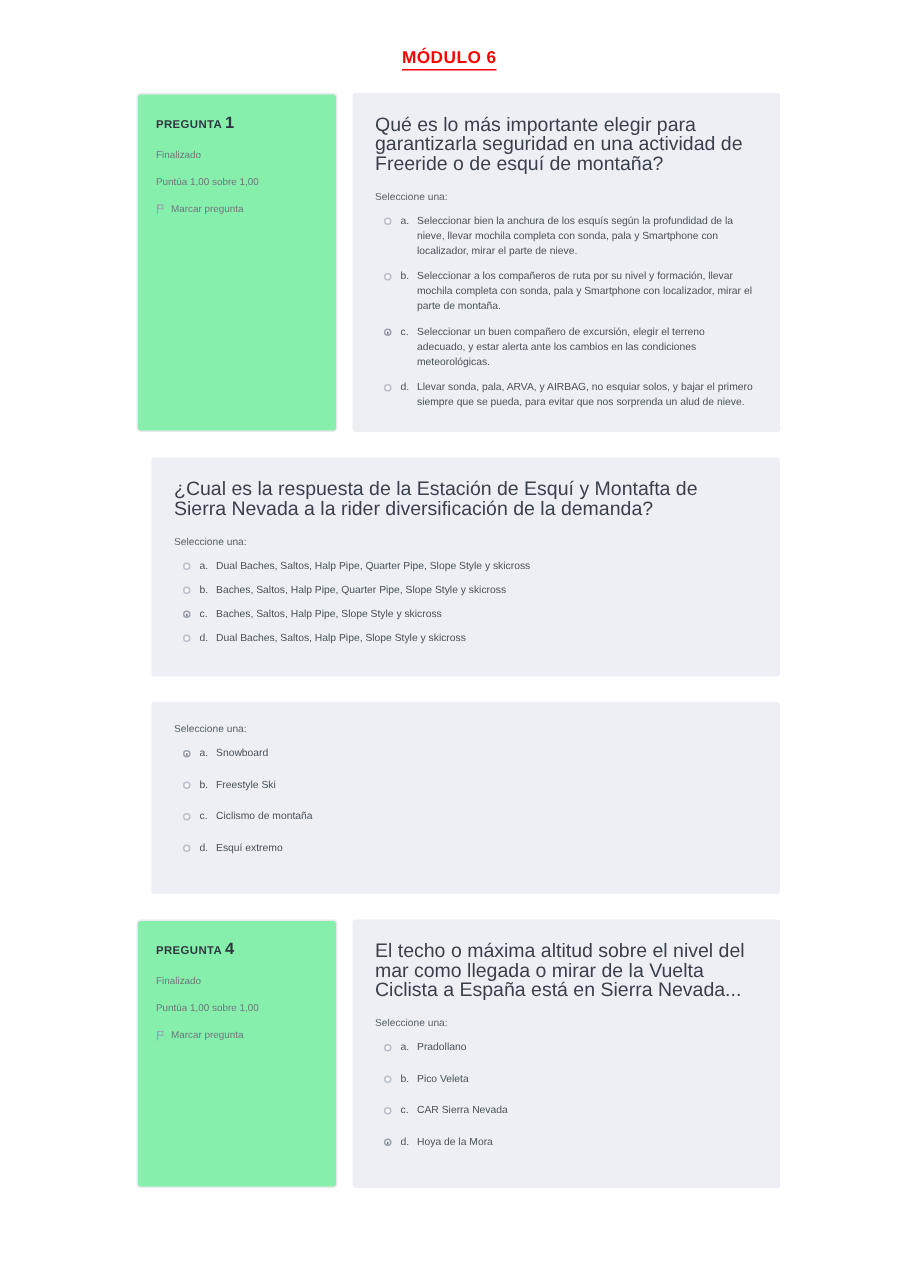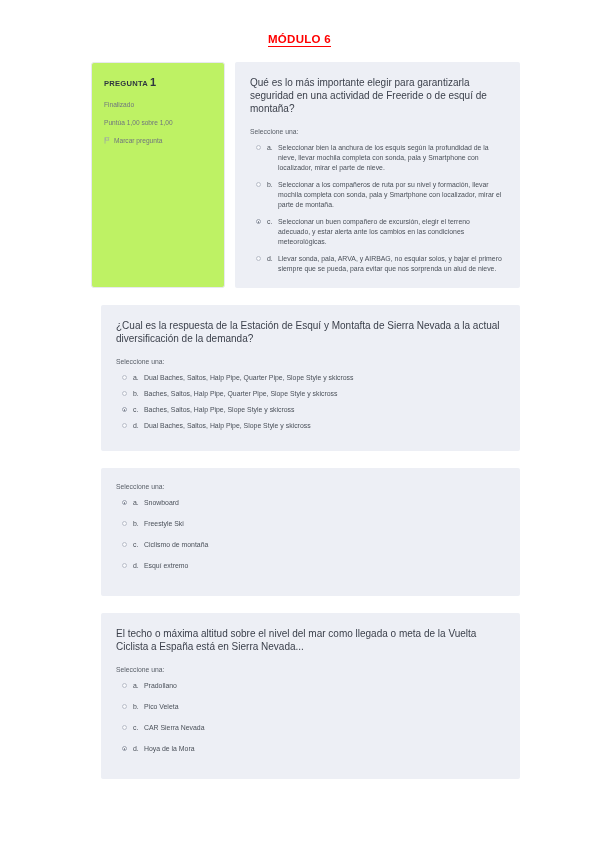--- a/index.html
+++ b/index.html
@@ -39,21 +39,21 @@
     padding-right: 79px;
   }
   .question-block {
     display: flex;
     align-items: stretch;
     margin-bottom: 17px;
   }
   .q-info {
     width: 134px;
     min-width: 134px;
-    background: #bef264;
+    background: #86efac;
     border: 1px solid #e7e9ee;
     border-radius: 3px;
     box-sizing: border-box;
     padding: 14px 12px 16px 12px;
   }
   .q-info-title {
     font-size: 7.6px;
     font-weight: bold;
     letter-spacing: 0.25px;
     color: #2f3640;
@@ -90,21 +90,21 @@
   .flag-icon svg { display:block; }
   .q-content {
     flex: 1;
     margin-left: 10px;
     background: #edeff5;
     border-radius: 2px;
     box-sizing: border-box;
     padding: 14px 18px 14px 15px;
   }
   .q-text {
-    font-size: 10px;
+    font-size: 13px;
     line-height: 13px;
     color: #3a3f4a;
     margin-bottom: 12px;
   }
   .q-prompt {
     font-size: 6.8px;
     color: #5a6069;
     margin-bottom: 7px;
     line-height: 9px;
   }
@@ -207,21 +207,21 @@
             <div class="option-row">
               <span class="radio"></span>
               <span class="option-letter">d.</span>
               <span class="option-text">Llevar sonda, pala, ARVA, y AIRBAG, no esquiar solos, y bajar el primero siempre que se pueda, para evitar que nos sorprenda un alud de nieve.</span>
             </div>
           </div>
         </div>
       </div>
       <div class="question-block">
         <div class="q-content">
-          <div class="q-text">¿Cual es la respuesta de la Estación de Esquí y Montafta de Sierra Nevada a la actual diversificación de la demanda?</div>
+          <div class="q-text">¿Cual es la respuesta de la Estación de Esquí y Montafta de Sierra Nevada a la rider diversificación de la demanda?</div>
           <div class="q-prompt">Seleccione una:</div>
           <div class="options compact">
             <div class="option-row">
               <span class="radio"></span>
               <span class="option-letter">a.</span>
               <span class="option-text">Dual Baches, Saltos, Halp Pipe, Quarter Pipe, Slope Style y skicross</span>
             </div>
             <div class="option-row">
               <span class="radio"></span>
               <span class="option-letter">b.</span>
@@ -261,22 +261,36 @@
             </div>
             <div class="option-row">
               <span class="radio"></span>
               <span class="option-letter">d.</span>
               <span class="option-text">Esquí extremo</span>
             </div>
           </div>
         </div>
       </div>
       <div class="question-block">
+        <div class="q-info">
+          <div class="q-info-title"><span>PREGUNTA</span><span class="qnum">4</span></div>
+          <div class="q-info-line">Finalizado</div>
+          <div class="q-info-line">Puntúa 1,00 sobre 1,00</div>
+          <div class="q-flag-row">
+            <span class="flag-icon">
+              <svg width="6" height="7" viewBox="0 0 6 7">
+                <path d="M1 0.4 L1 6.6" stroke="#9aa0ad" stroke-width="0.7" fill="none"></path>
+                <path d="M1.4 0.6 L5 0.6 L4.1 1.9 L5 3.2 L1.4 3.2 Z" fill="none" stroke="#9aa0ad" stroke-width="0.6"></path>
+              </svg>
+            </span>
+            <span>Marcar pregunta</span>
+          </div>
+        </div>
         <div class="q-content">
-          <div class="q-text">El techo o máxima altitud sobre el nivel del mar como llegada o meta de la Vuelta Ciclista a España está en Sierra Nevada...</div>
+          <div class="q-text">El techo o máxima altitud sobre el nivel del mar como llegada o mirar de la Vuelta Ciclista a España está en Sierra Nevada...</div>
           <div class="q-prompt">Seleccione una:</div>
           <div class="options roomy">
             <div class="option-row">
               <span class="radio"></span>
               <span class="option-letter">a.</span>
               <span class="option-text">Pradollano</span>
             </div>
             <div class="option-row">
               <span class="radio"></span>
               <span class="option-letter">b.</span>

